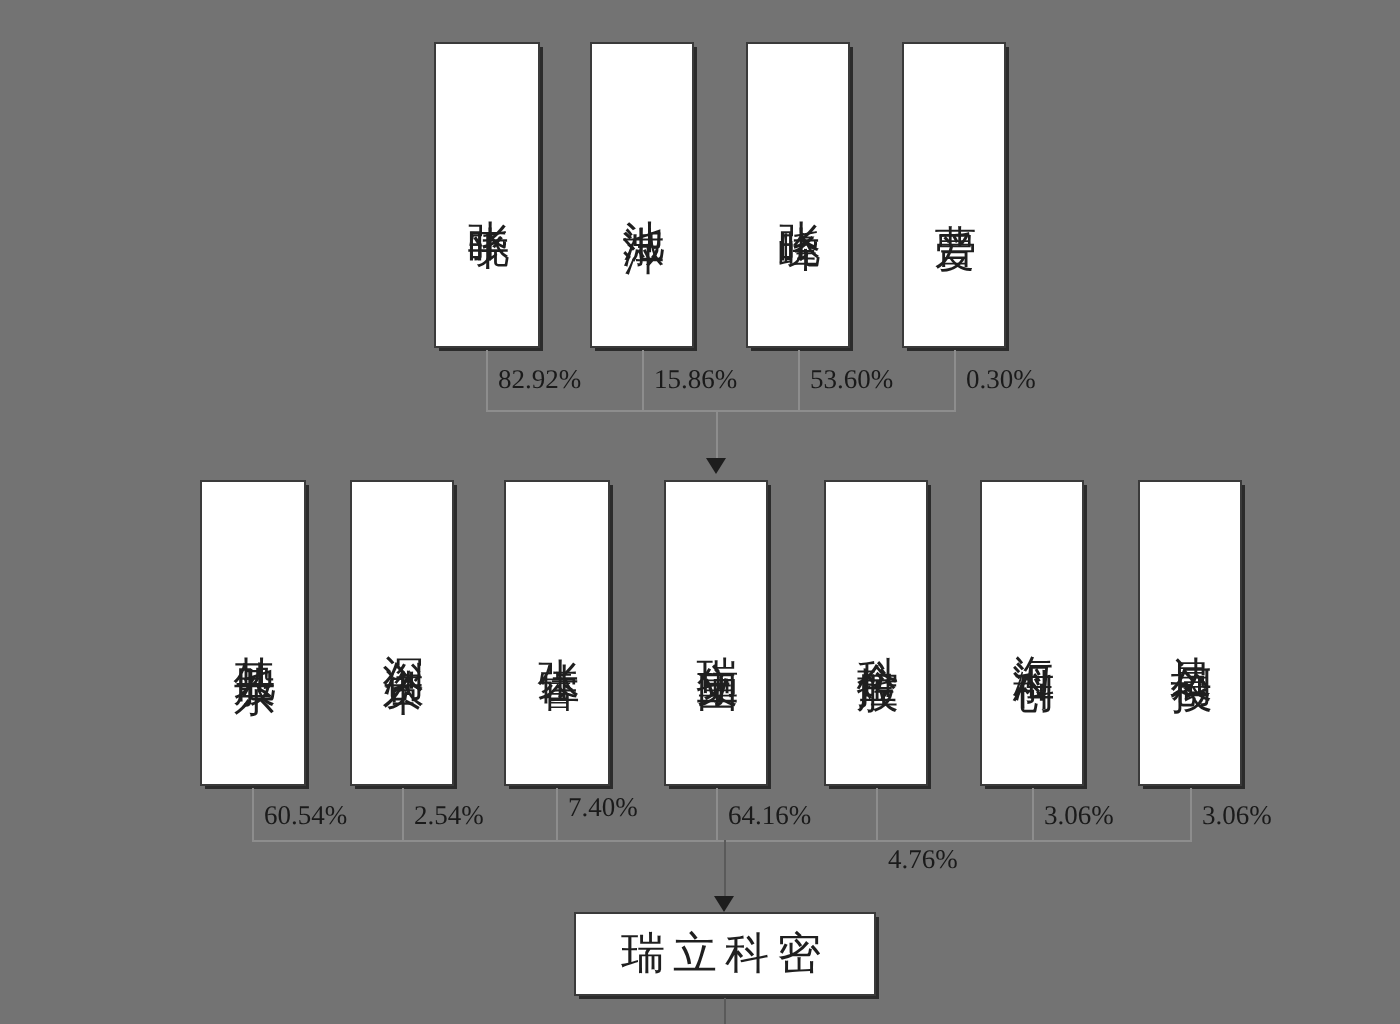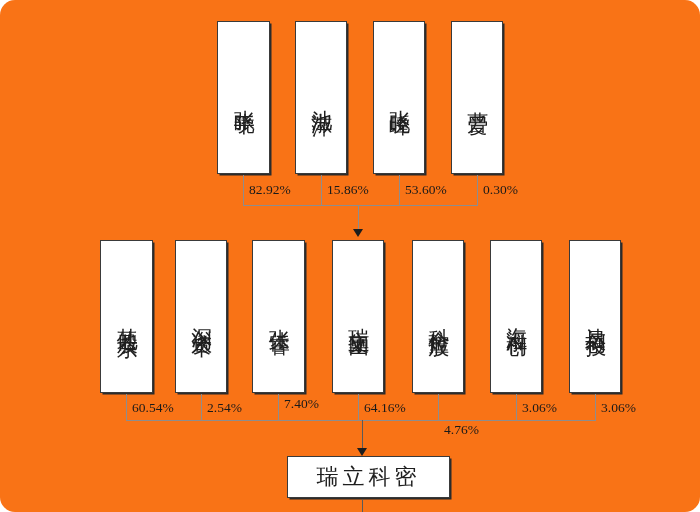--- a/index.html
+++ b/index.html
@@ -8,23 +8,22 @@
     background: #ffffff;
   }
   body {
     font-family: "Liberation Serif", "DejaVu Serif", serif;
     color: #1a1a1a;
   }
   #canvas {
     position: relative;
     width: 700px;
     height: 512px;
-    background: #f97316;
+    background: #737373;
     overflow: hidden;
-    border-radius: 15px;
   }
 
   
   .node {
     position: absolute;
     box-sizing: border-box;
     background: #ffffff;
     border: 1px solid #3a3a3a;
     box-shadow: 2px 2px 0 -0.5px #2b2b2b;
     display: flex;
@@ -148,19 +147,19 @@
   <div class="pct" style="left:207px; top:400px;">2.54%</div>
   <div class="pct" style="left:284px; top:396px;">7.40%</div>
   <div class="pct" style="left:364px; top:400px;">64.16%</div>
   <div class="pct" style="left:444px; top:422px;">4.76%</div>
   <div class="pct" style="left:522px; top:400px;">3.06%</div>
   <div class="pct" style="left:601px; top:400px;">3.06%</div>
 
   <div class="vline dark" style="left:362px; top:420px; height:30px;"></div>
   <div class="arrow" style="left:357px; top:448px;"></div>
 
-  <div class="node horiz" style="left:287px; top:456px; width:163px; height:42px;">
+  <div class="node horiz" style="left:287px; top:456px; width:151px; height:42px;">
     <span class="label">瑞立科密</span>
   </div>
 
   <div class="vline dark" style="left:362px; top:499px; height:13px;"></div>
 
 </div>
 
 </body></html>

